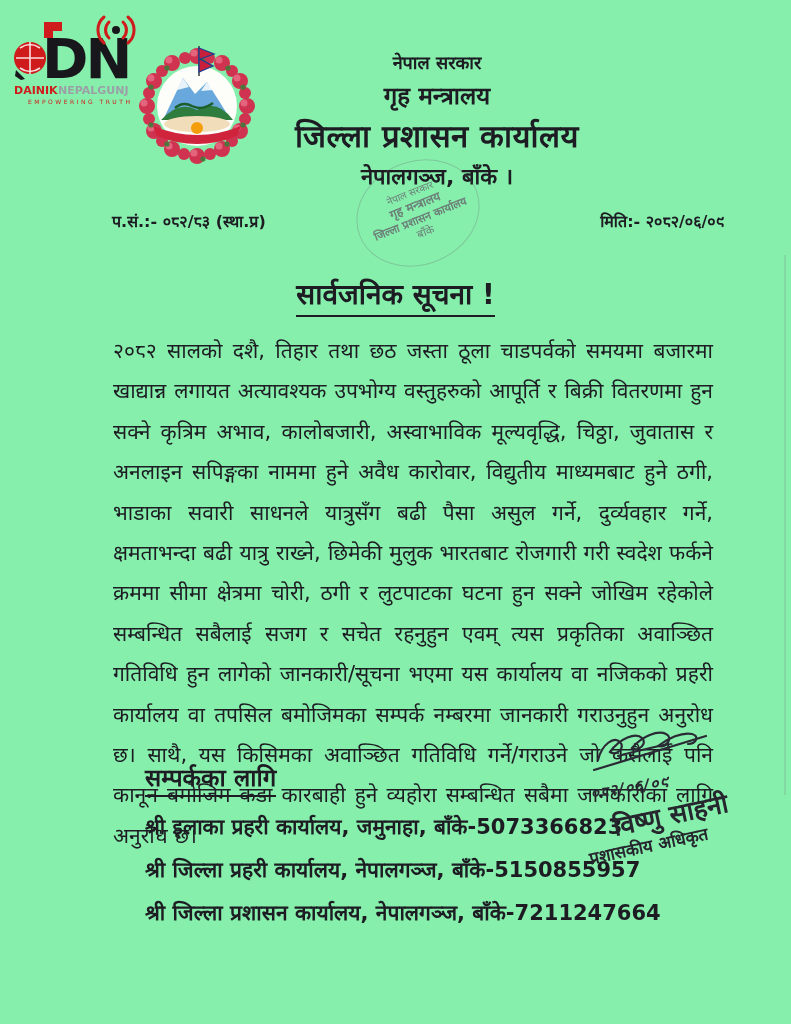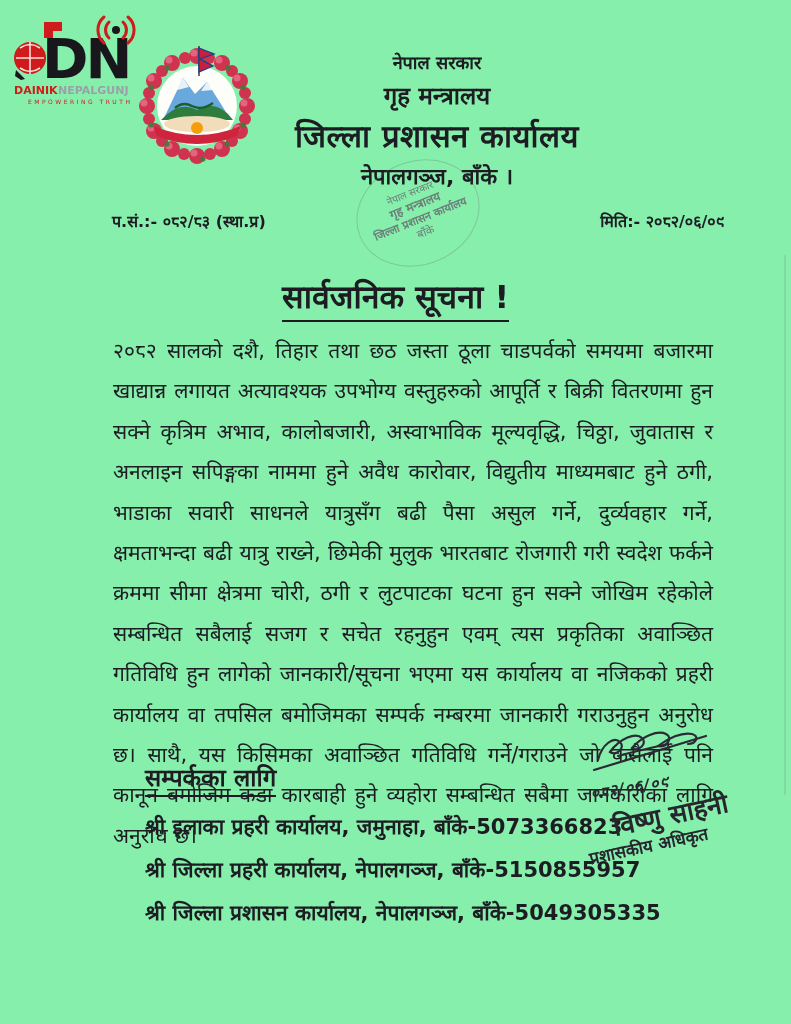--- a/index.html
+++ b/index.html
@@ -52,21 +52,21 @@
   .rs-l3{font-size:11px;font-weight:600;}
   .rs-l4{font-size:11px;}
 
   
   .ref-row{position:absolute;left:112px;top:210px;width:612px;display:flex;justify-content:space-between;}
   .ref-no,.ref-date{font-size:16px;font-weight:600;}
 
   
   .notice-title{position:absolute;left:0;right:0;top:274px;text-align:center;}
   .notice-title span{
-    display:inline-block;font-size:32px;font-weight:700;
+    display:inline-block;font-size:28px;font-weight:700;
     border-bottom:2px solid #1c1c22;padding-bottom:3px;
   }
 
   
   .body-text{
     position:absolute;left:113px;top:331px;width:600px;
     font-size:21px;line-height:40.4px;text-align:justify;
   }
 
   
@@ -224,21 +224,21 @@
   <div class="notice-title">
     <span>सार्वजनिक सूचना !</span>
   </div>
 
   <div class="body-text">२०८२ सालको दशै, तिहार तथा छठ जस्ता ठूला चाडपर्वको समयमा बजारमा खाद्यान्न लगायत अत्यावश्यक उपभोग्य वस्तुहरुको आपूर्ति र बिक्री वितरणमा हुन सक्ने कृत्रिम अभाव, कालोबजारी, अस्वाभाविक मूल्यवृद्धि, चिठ्ठा, जुवातास र अनलाइन सपिङ्गका नाममा हुने अवैध कारोवार, विद्युतीय माध्यमबाट हुने ठगी, भाडाका सवारी साधनले यात्रुसँग बढी पैसा असुल गर्ने, दुर्व्यवहार गर्ने, क्षमताभन्दा बढी यात्रु राख्ने, छिमेकी मुलुक भारतबाट रोजगारी गरी स्वदेश फर्कने क्रममा सीमा क्षेत्रमा चोरी, ठगी र लुटपाटका घटना हुन सक्ने जोखिम रहेकोले सम्बन्धित सबैलाई सजग र सचेत रहनुहुन एवम् त्यस प्रकृतिका अवाञ्छित गतिविधि हुन लागेको जानकारी/सूचना भएमा यस कार्यालय वा नजिकको प्रहरी कार्यालय वा तपसिल बमोजिमका सम्पर्क नम्बरमा जानकारी गराउनुहुन अनुरोध छ। साथै, यस किसिमका अवाञ्छित गतिविधि गर्ने/गराउने जो कसैलाई पनि कानून बमोजिम कडा कारबाही हुने व्यहोरा सम्बन्धित सबैमा जानकारीका लागि अनुरोध छ।</div>
 
   <div class="contact-block">
     <div class="contact-heading">सम्पर्कका लागि</div>
     <div class="contact-item">श्री इलाका प्रहरी कार्यालय, जमुनाहा, बाँके-5073366823</div>
     <div class="contact-item">श्री जिल्ला प्रहरी कार्यालय, नेपालगञ्ज, बाँके-5150855957</div>
-    <div class="contact-item">श्री जिल्ला प्रशासन कार्यालय, नेपालगञ्ज, बाँके-5049305335</div>
+    <div class="contact-item">श्री जिल्ला प्रशासन कार्यालय, नेपालगञ्ज, बाँके-7211247664</div>
   </div>
 
   <div class="sign-block">
     <svg class="sign-svg" width="170" height="70" viewBox="0 0 170 70">
       <g stroke="#2a2a35" stroke-width="2.2" fill="none" stroke-linecap="round">
         <path d="M10,38 C14,22 26,14 32,20 C38,26 28,34 22,30 C32,16 48,10 54,16 C60,22 50,30 44,26 C54,14 70,8 78,12 C86,16 78,26 70,24 C80,16 94,10 104,12 C112,14 108,22 100,22"></path>
         <path d="M30,34 C44,30 62,26 80,22"></path>
         <path d="M6,48 L118,14"></path>
       </g>
     </svg>

